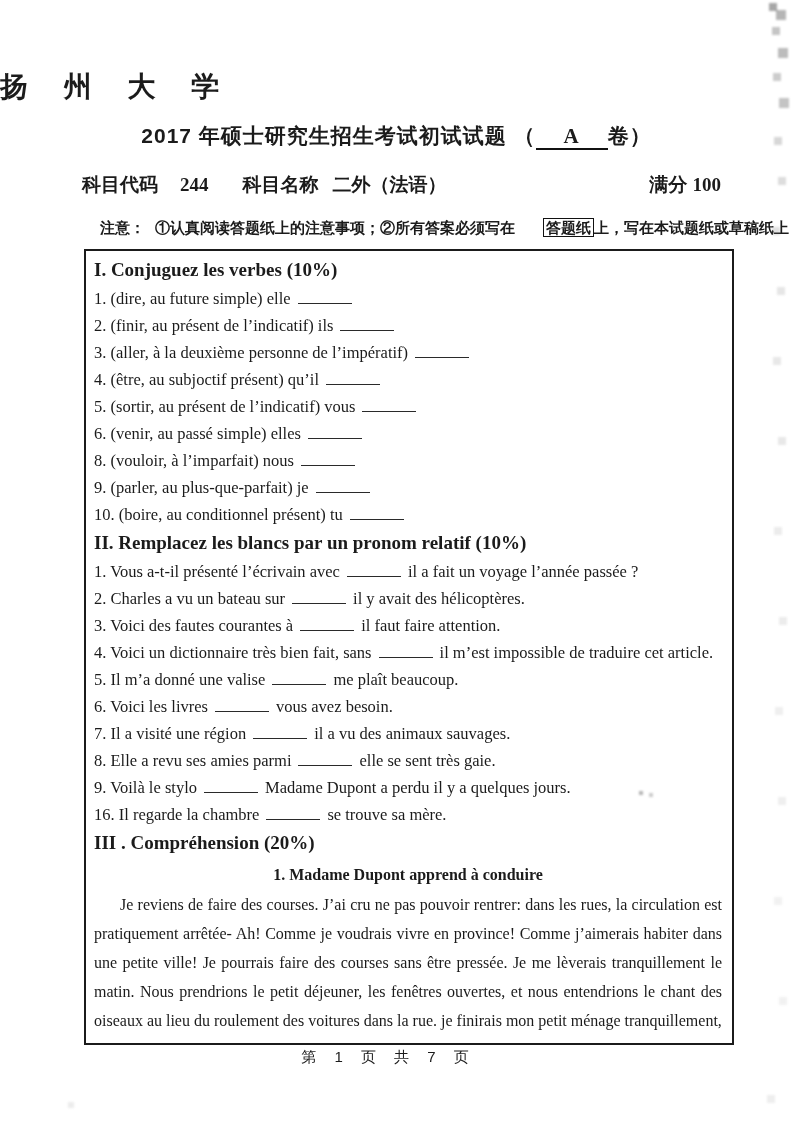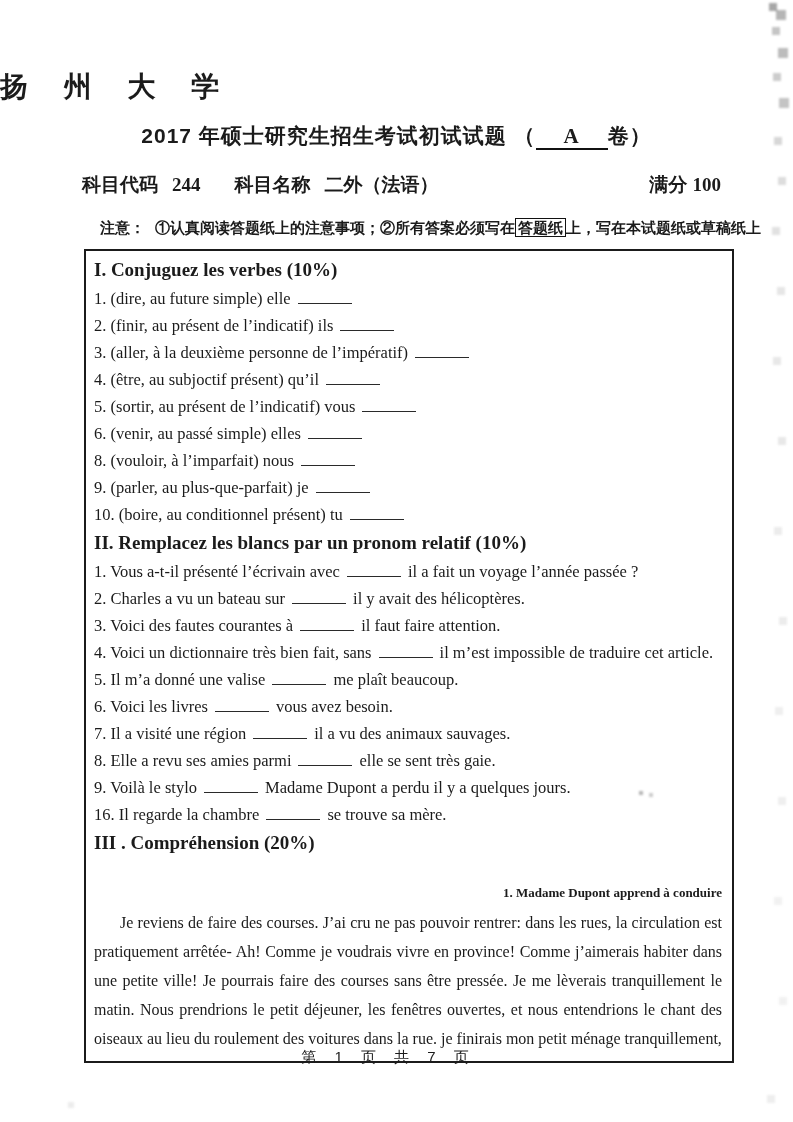--- a/index.html
+++ b/index.html
@@ -38,35 +38,36 @@
     padding-bottom:1px;
   }
   .info-row{
     margin:22px 72px 0 82px;
     display:flex;
     justify-content:space-between;
     font-size:19px;
     font-weight:bold;
   }
   .info-left span{margin-right:14px;}
-  .info-left .gap{margin-right:34px;}
+  .info-left .gap{margin-right:34px;margin-left:8px;}
   .num{font-family:"Liberation Serif", serif;}
 
   
   .notice{
     margin:16px 60px 0 100px;
     font-size:15px;
     font-weight:bold;
     line-height:27px;
   }
   .notice-l1{white-space:nowrap;}
   .notice-label{margin-right:10px;}
   .boxed{
     border:1.5px solid #111;
     padding:0 2px;
+    margin-left:28px;
   }
   .notice-l2{padding-left:56px;}
 
   
   .qbox{
     margin:8px 0 0 84px;
     width:628px;
     border:2px solid #1b1b1b;
     padding:4px 10px 8px 8px;
   }
@@ -83,25 +84,25 @@
   .blank{
     display:inline-block;
     width:54px;
     height:13px;
     border-bottom:1.4px solid #2a2a2a;
     vertical-align:baseline;
   }
   .q-line .blank{margin-left:7px;}
   .q-mid .blank{margin:0 7px;}
   .passage-title{
-    text-align:right;
-    font-size:13px;
+    text-align:center;
+    font-size:16px;
     font-weight:bold;
     line-height:29px;
-    margin-top:20px;
+    margin-top:2px;
   }
   .passage{
     font-size:16px;
     line-height:29px;
     text-align:justify;
     text-indent:26px;
     margin-top:1px;
   }
 
   

